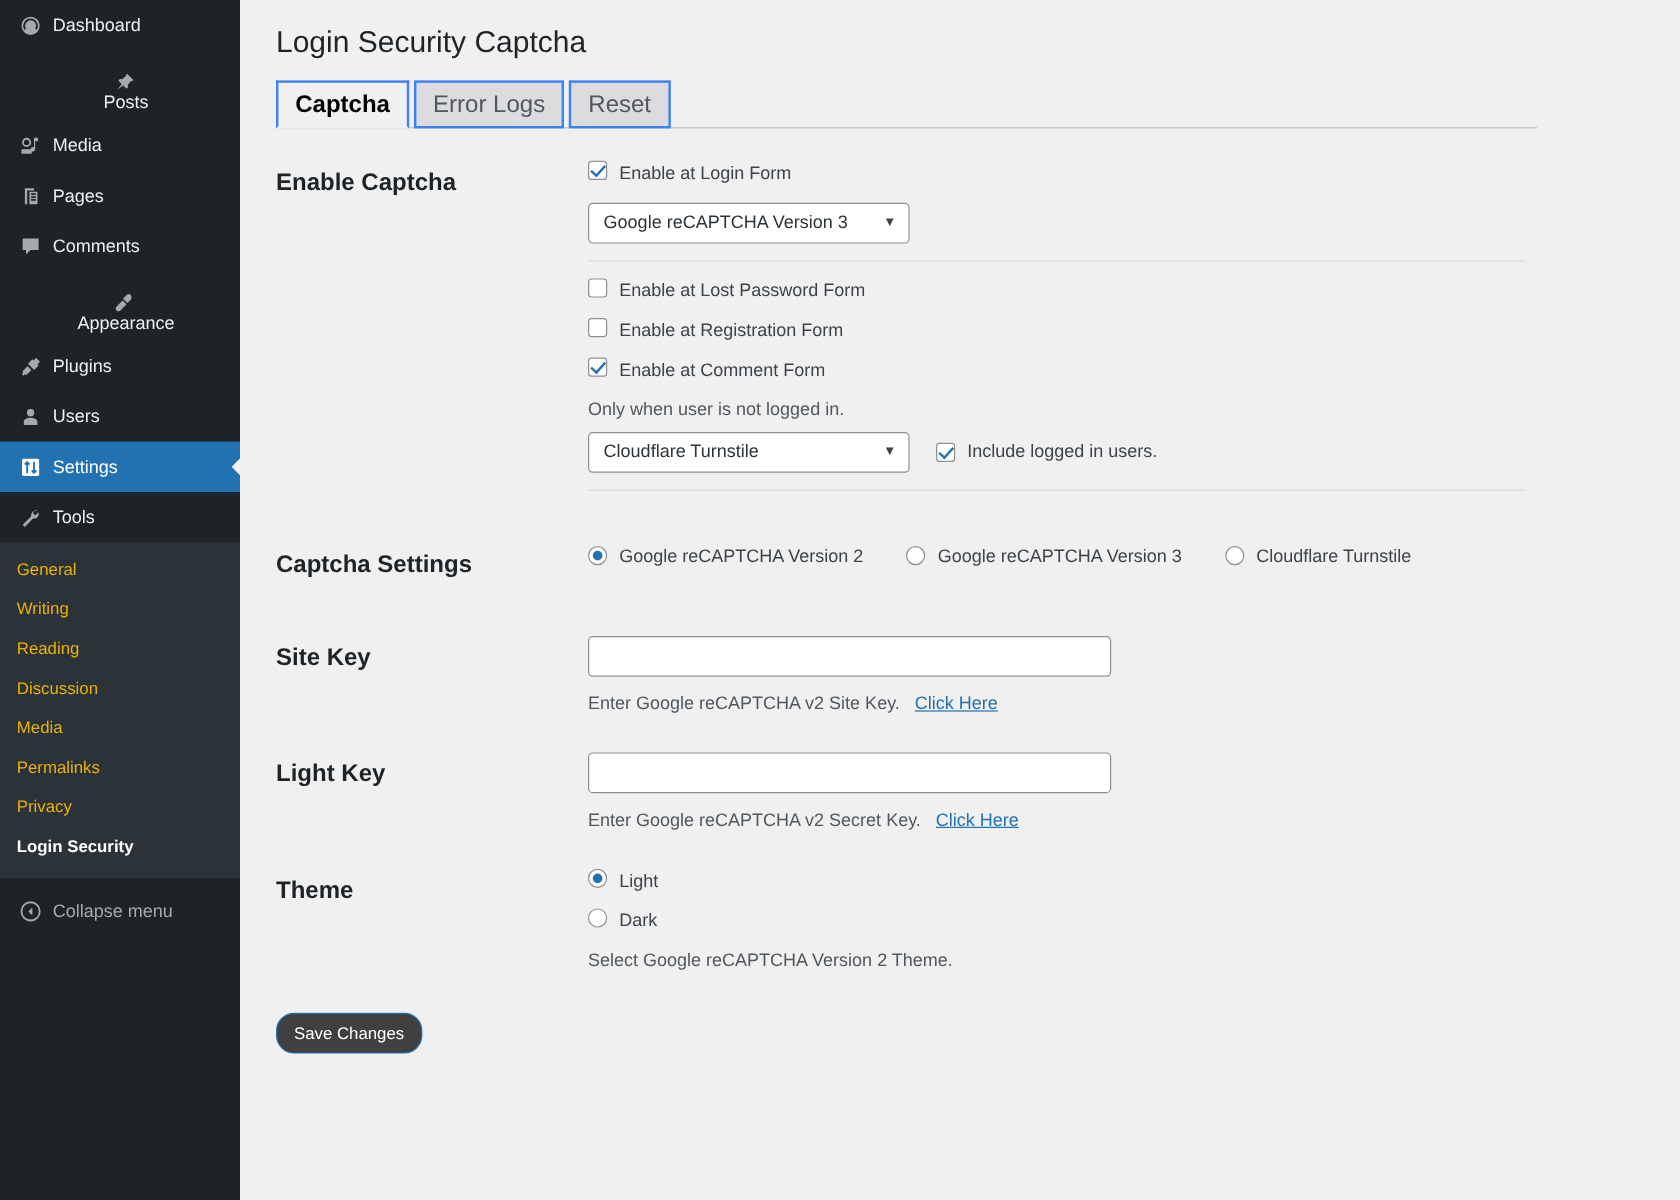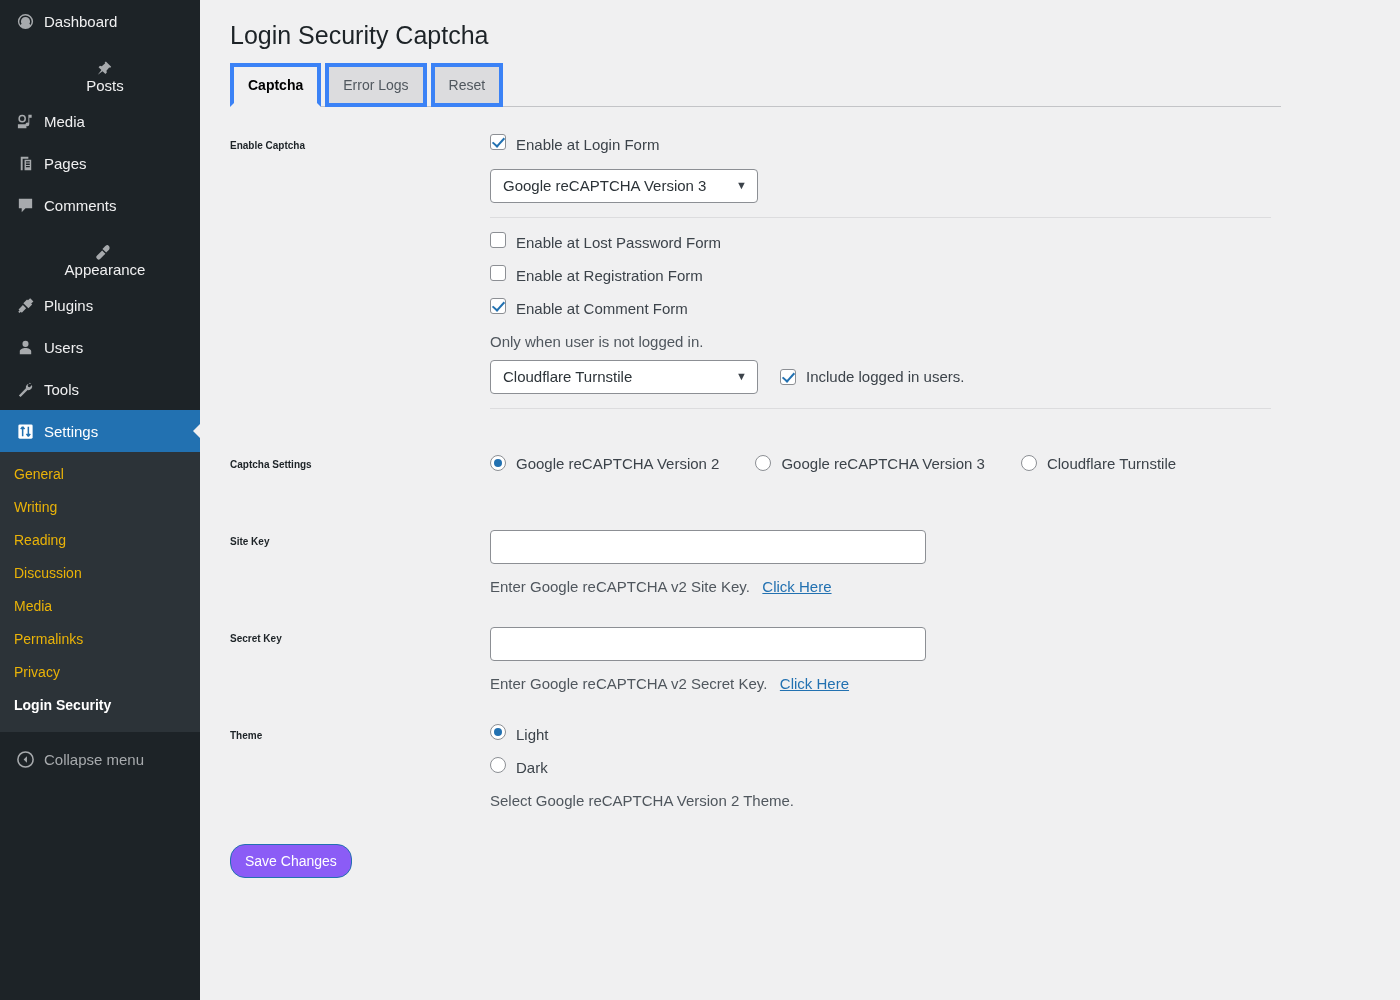--- a/index.html
+++ b/index.html
@@ -64,35 +64,35 @@
     font-size: 25px; font-weight: 400; color: #1d2327;
     line-height: 1.3; padding: 9px 0 4px 0; margin-bottom: 14px;
   }
 
   
   #tabs {
     display: flex; align-items: flex-end;
     border-bottom: 1px solid #c3c4c7; height: 37px; margin-bottom: 0;
   }
   .tab {
-    font-size: 14px; line-height: 24px; padding: 6px 14px;
-    border: 4px solid #3b82f6; background: #dcdcde; color: #50575e;
+    font-size: 20px; line-height: 24px; padding: 6px 14px;
+    border: 2px solid #3b82f6; background: #dcdcde; color: #50575e;
     margin-right: 4px; margin-bottom: -1px; cursor: pointer;
     text-decoration: none; display: block;
   }
   .tab.active {
     background: #f0f0f1; border-bottom-color: #f0f0f1;
     color: #000; font-weight: bold;
   }
 
   
   #form-table { width: 100%; border-collapse: collapse; margin-top: 12px; }
   #form-table th {
     width: 260px; text-align: left; vertical-align: top;
-    padding: 20px 10px 20px 0; font-size: 10px; font-weight: 600;
+    padding: 20px 10px 20px 0; font-size: 20px; font-weight: 600;
     color: #1d2327; line-height: 1.3; margin-left: 13px;
   }
   #form-table td {
     vertical-align: top; padding: 15px 10px 15px 0;
     font-size: 14px; color: #3c434a; line-height: 1.4;
   }
 
   
   .chk-row { display: flex; align-items: flex-start; margin-bottom: 12px; }
   .chk-row:last-child { margin-bottom: 0; }
@@ -138,21 +138,21 @@
   .help-text { font-size: 15px; color: #50575e; margin-top: 12px; }
   .help-link { color: #2271b1; text-decoration: underline; cursor: pointer; }
 
   .divider { height: 1px; background: #dcdcde; margin: 14px 0; width: 100%; }
   .note-text { font-size: 15px; color: #50575e; margin: 4px 0 8px 0; }
   .inline-row { display: flex; align-items: center; }
   .inline-row .gap { width: 22px; }
 
   #save-row { padding: 18px 0 0 0; }
   #save-button {
-    background: #8b5cf6; border: 1px solid #2271b1; border-radius: 15px;
+    background: #404040; border: 1px solid #2271b1; border-radius: 15px;
     color: #fff; font-size: 14px; padding: 8px 14px;
     cursor: pointer; font-family: "Liberation Sans", sans-serif;
   }
 </style>
 </head>
 <body>
 
 <div id="app">
 
   <div id="sidebar">
@@ -222,37 +222,37 @@
 
     <div class="menu-item">
       <span class="mi-icon">
         <svg width="19" height="19" viewBox="0 0 20 20" fill="currentColor">
           <path d="M10 3a3.2 3.2 0 100 6.4A3.2 3.2 0 0010 3zm0 7.6c-3 0-6 1.5-6 3.4V17h12v-3c0-1.9-3-3.4-6-3.4z"></path>
         </svg>
       </span>
       <span class="mi-label">Users</span>
     </div>
 
-    <div class="menu-item">
-      <span class="mi-icon">
-        <svg width="19" height="19" viewBox="0 0 20 20" fill="currentColor">
-          <path d="M15.8 4.2a4 4 0 00-5.4 4.6L3 16.2 4.8 18l7.4-7.4a4 4 0 004.6-5.4l-2.3 2.3-1.8-.4-.4-1.8 2.3-2.3z"></path>
-        </svg>
-      </span>
-      <span class="mi-label">Tools</span>
-    </div>
-
     <div class="menu-item active">
       <span class="mi-icon">
         <svg width="19" height="19" viewBox="0 0 20 20" fill="none" stroke="currentColor" stroke-width="1.6">
           <rect x="2.5" y="2.5" width="15" height="15" rx="1.5" fill="#fff" stroke="none"></rect>
           <path d="M7 5v10M7 5l-2 2.5M7 5l2 2.5M13 15V5M13 15l-2-2.5M13 15l2-2.5" stroke="#2271b1"></path>
         </svg>
       </span>
       <span class="mi-label">Settings</span>
+    </div>
+
+    <div class="menu-item">
+      <span class="mi-icon">
+        <svg width="19" height="19" viewBox="0 0 20 20" fill="currentColor">
+          <path d="M15.8 4.2a4 4 0 00-5.4 4.6L3 16.2 4.8 18l7.4-7.4a4 4 0 004.6-5.4l-2.3 2.3-1.8-.4-.4-1.8 2.3-2.3z"></path>
+        </svg>
+      </span>
+      <span class="mi-label">Tools</span>
     </div>
 
     <div id="submenu">
       <div class="submenu-item">General</div>
       <div class="submenu-item">Writing</div>
       <div class="submenu-item">Reading</div>
       <div class="submenu-item">Discussion</div>
       <div class="submenu-item">Media</div>
       <div class="submenu-item">Permalinks</div>
       <div class="submenu-item">Privacy</div>
@@ -358,21 +358,21 @@
             <input class="text-input" type="text" value="" style="">
             <div class="help-text">
               <span>Enter Google reCAPTCHA v2 Site Key.</span>
               <span>&nbsp;</span>
               <span class="help-link">Click Here</span>
             </div>
           </td>
         </tr>
 
         <tr>
-          <th>Secret Key</th>
+          <th>Light Key</th>
           <td>
             <input class="text-input" type="text" value="" style="">
             <div class="help-text">
               <span>Enter Google reCAPTCHA v2 Secret Key.</span>
               <span>&nbsp;</span>
               <span class="help-link">Click Here</span>
             </div>
           </td>
         </tr>
 

